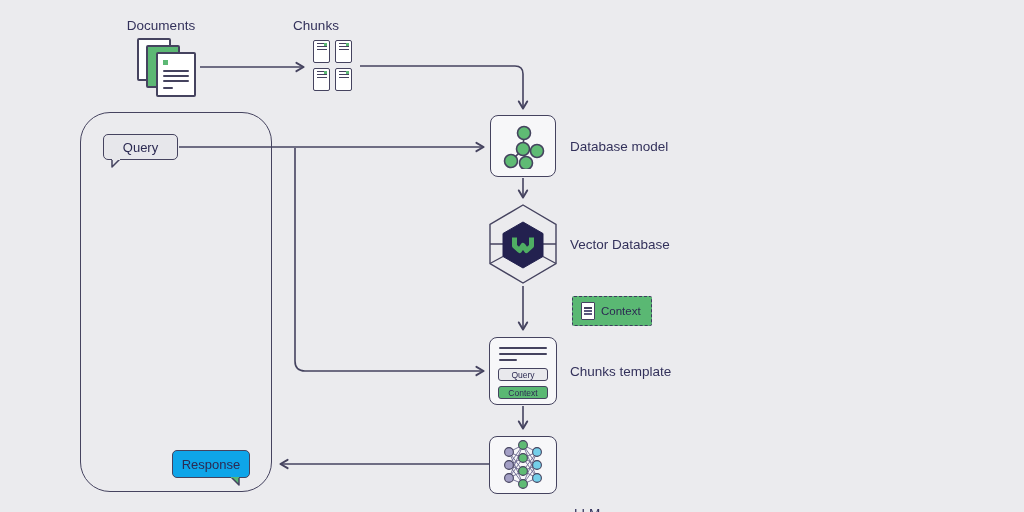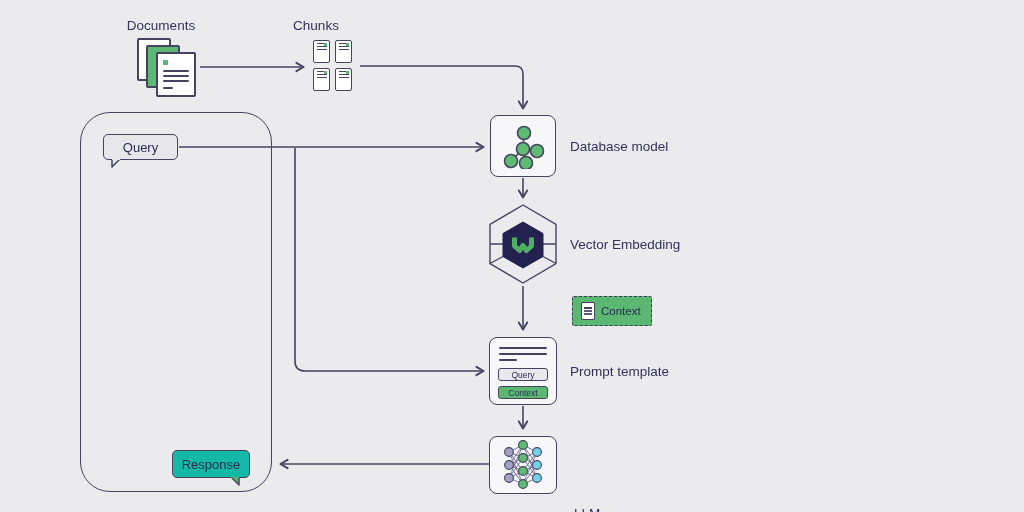--- a/index.html
+++ b/index.html
@@ -41,21 +41,21 @@
   .chunk .cl:first-of-type { margin-top:8px; }
 
   
   .chat-container { position:absolute; left:80px; top:112px; width:192px; height:380px;
     border:1.5px solid #45435f; border-radius:30px; }
 
   
   .bubble { position:absolute; border:1.5px solid #45435f; border-radius:5px;
     display:flex; align-items:center; justify-content:center; font-size:13px; color:#2c2a52; }
   .bubble-query { left:103px; top:134px; width:75px; height:26px; background:#e7e7eb; }
-  .bubble-response { left:172px; top:450px; width:78px; height:28px; background:#14b8a6; font-weight:500; }
+  .bubble-response { left:172px; top:450px; width:78px; height:28px; background:#0ea5e9; font-weight:500; }
   .tail { position:absolute; width:10px; height:9px; bottom:-8.5px; }
   .tail-left  { left:7px; }
   .tail-right { right:9px; }
 
   
   .node-box { position:absolute; background:#f7f7f9; border:1.5px solid #45435f; border-radius:8px;
     display:flex; align-items:center; justify-content:center; }
   .box-embedding { left:490px; top:115px; width:66px; height:62px; }
   .box-llm { left:489px; top:436px; width:68px; height:58px; }
 
@@ -177,21 +177,21 @@
   <div class="lbl lbl-embedding">Database model</div>
 
   <svg class="vectordb-icon" width="74" height="82" viewBox="0 0 74 82">
     <g stroke="#45435f" stroke-width="1.4" fill="none">
       <polygon points="37,2 70,21.5 70,60.5 37,80 4,60.5 4,21.5"></polygon>
       <path d="M4 41 L17 41 M70 41 L57 41 M4 60.5 L17 53.5 M70 60.5 L57 53.5"></path>
     </g>
     <polygon points="37,19 57,30.5 57,53.5 37,65 17,53.5 17,30.5" fill="#23214f" stroke="#23214f"></polygon>
     <path d="M28.5 34.5 V43 l5 4.5 3.5-5 3.5 5 5-4.5 V34.5" fill="none" stroke="#4fae63" stroke-width="5" stroke-linejoin="round"></path>
   </svg>
-  <div class="lbl lbl-vectordb">Vector Embedding</div>
+  <div class="lbl lbl-vectordb">Vector Database</div>
 
   <div class="context-badge">
     <span class="mini-doc">
       <span class="ml"></span>
         <span class="ml"></span>
         <span class="ml"></span>
     </span>
     <span class="ctx-label">Context</span>
   </div>
 
@@ -199,21 +199,21 @@
     <span class="tl tl1"></span>
     <span class="tl tl2"></span>
     <span class="tl tl3"></span>
     <div class="chip chip-query">
       <span>Query</span>
     </div>
     <div class="chip chip-context">
       <span>Context</span>
     </div>
   </div>
-  <div class="lbl lbl-prompt">Prompt template</div>
+  <div class="lbl lbl-prompt">Chunks template</div>
 
   <div class="node-box box-llm">
     <svg width="46" height="52" viewBox="0 0 46 52">
       <g stroke="#6b6890" stroke-width="0.9" fill="none">
         <path d="M9 13 L23 6 M9 13 L23 19 M9 13 L23 32 M9 13 L23 45
                  M9 26 L23 6 M9 26 L23 19 M9 26 L23 32 M9 26 L23 45
                  M9 39 L23 6 M9 39 L23 19 M9 39 L23 32 M9 39 L23 45
                  M37 13 L23 6 M37 13 L23 19 M37 13 L23 32 M37 13 L23 45
                  M37 26 L23 6 M37 26 L23 19 M37 26 L23 32 M37 26 L23 45
                  M37 39 L23 6 M37 39 L23 19 M37 39 L23 32 M37 39 L23 45"></path>

